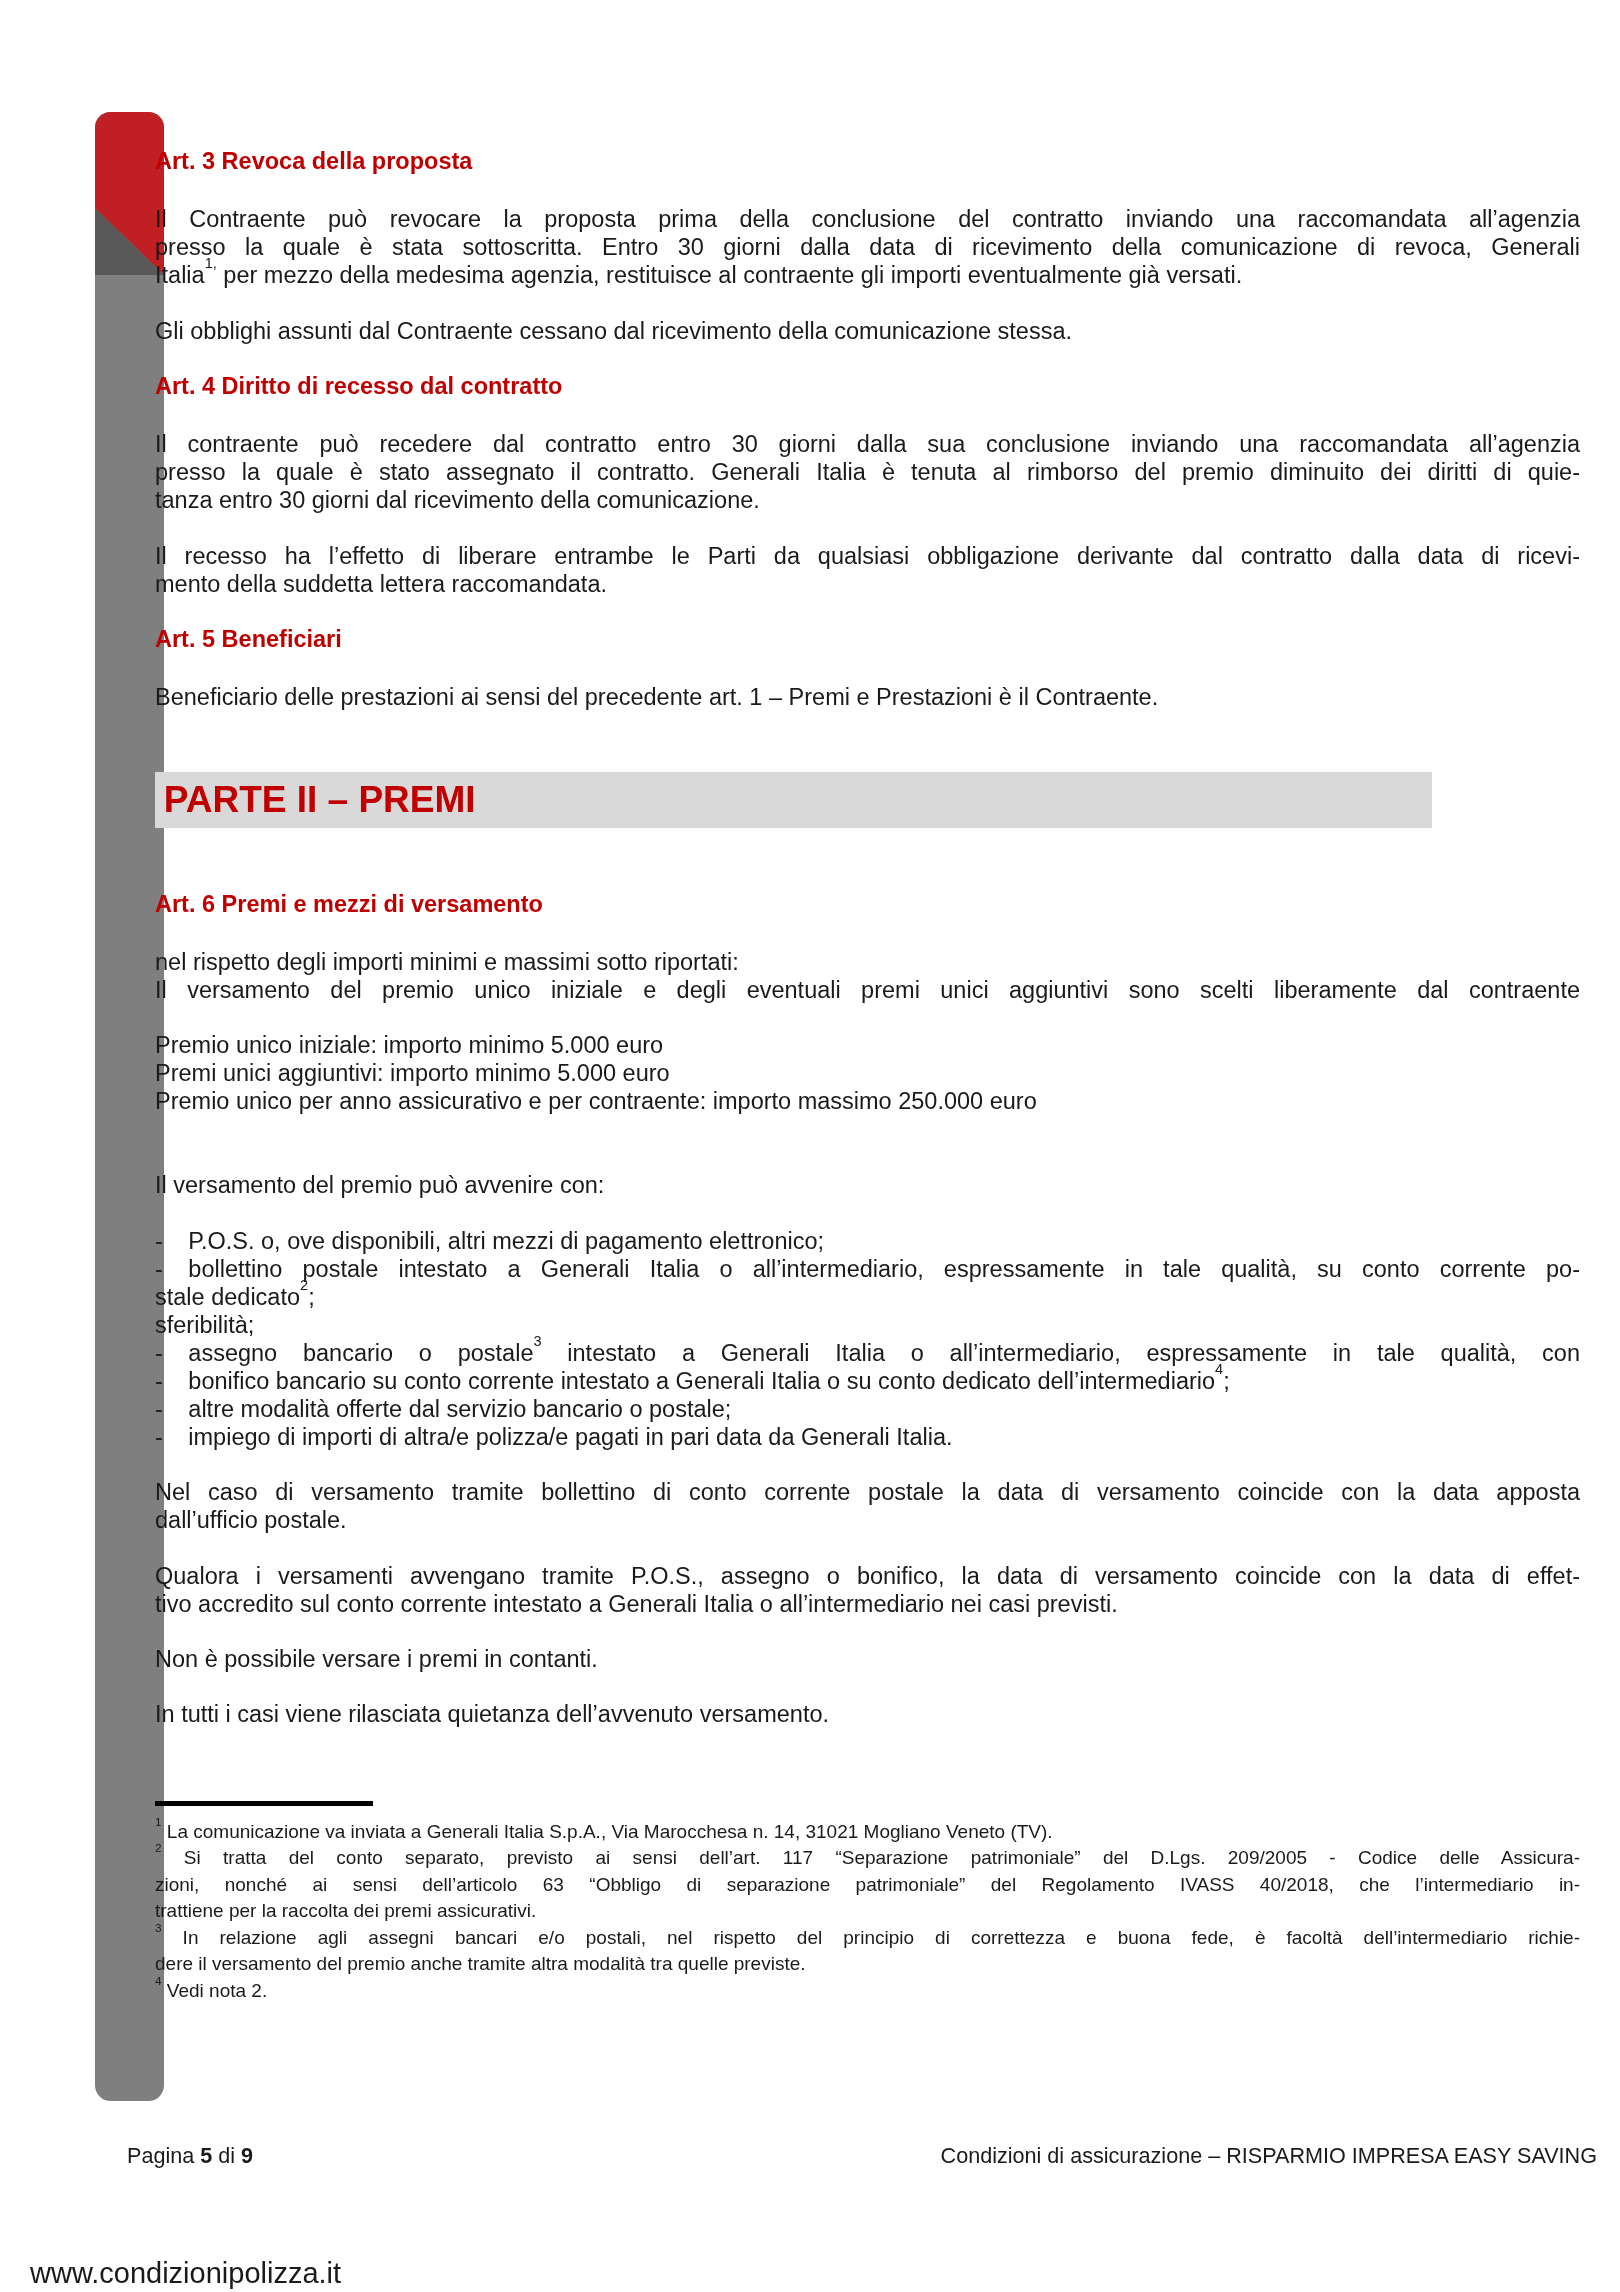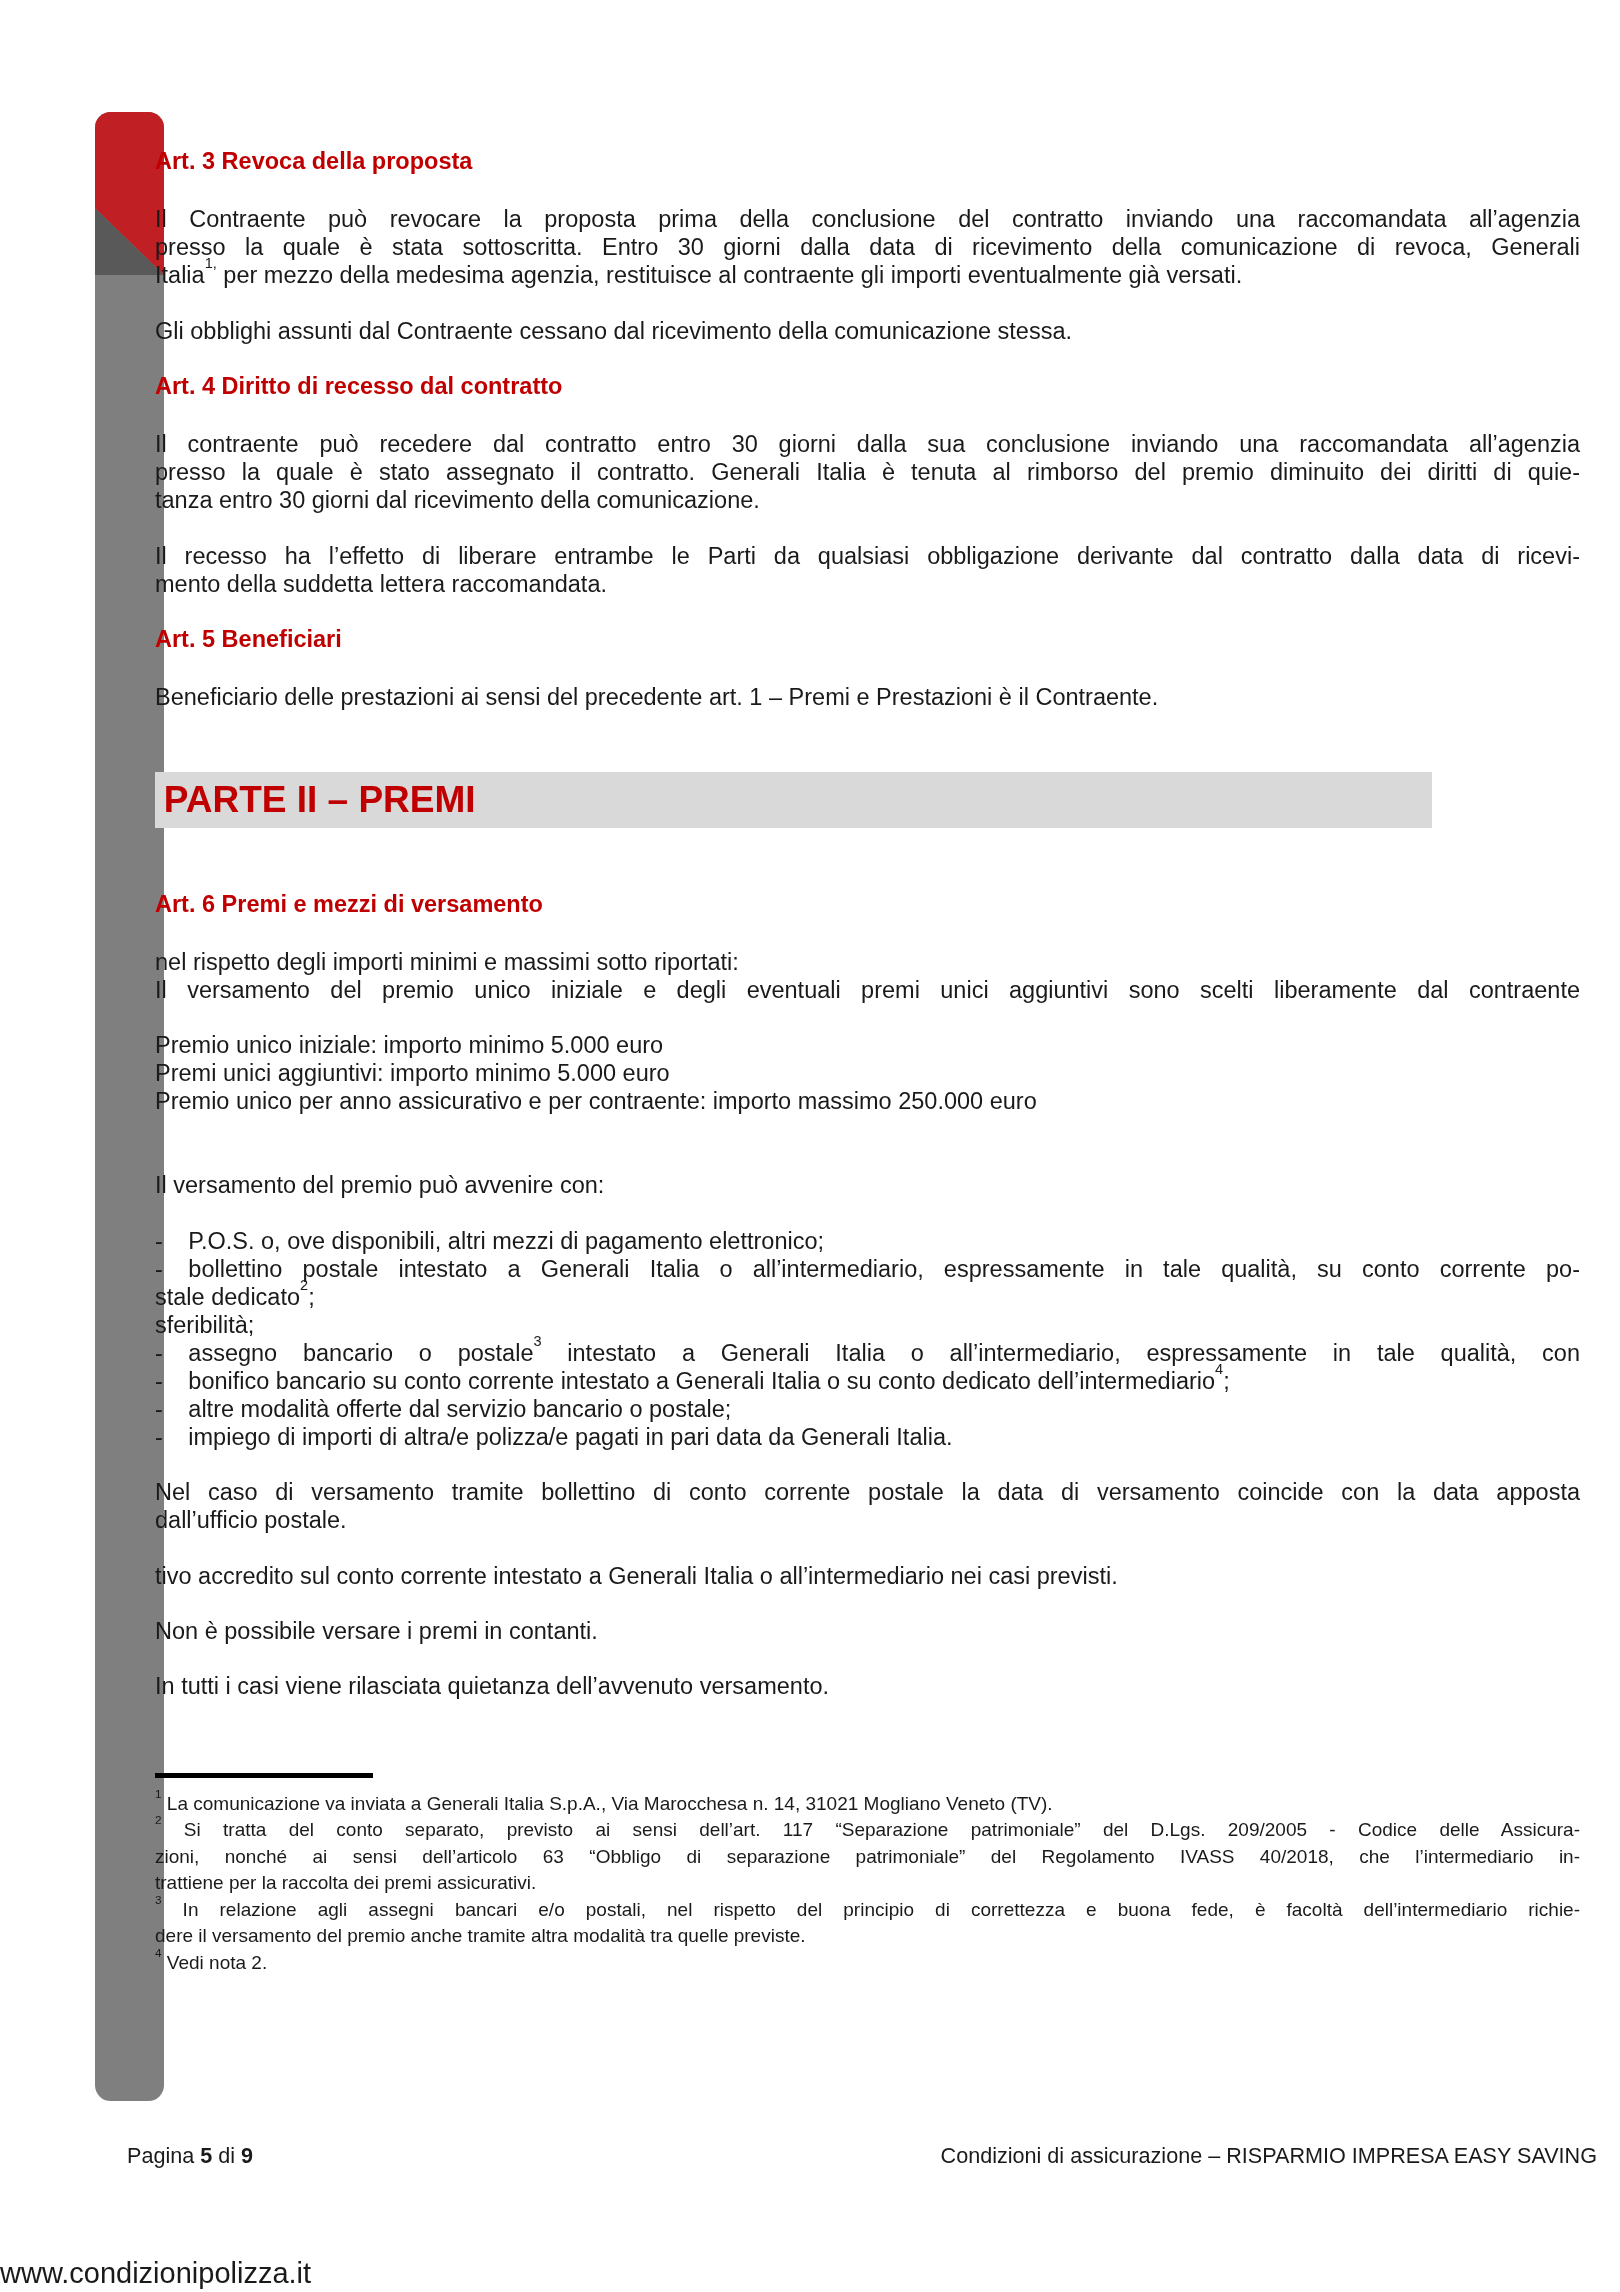--- a/index.html
+++ b/index.html
@@ -30,21 +30,21 @@
   .b-footnotes .ln{min-height:26.5px;}
   .fn-rule{width:218px;height:4.9px;background:#000;margin-bottom:12.7px;}
   .ln{min-height:28px;}
   .ln.j{text-align:justify;text-align-last:justify;}
   .tab{display:inline-block;width:25.5px;}
   sup{font-size:0.62em;line-height:0;position:relative;top:-0.42em;}
   
   .footer{position:absolute;left:127px;top:2142px;width:1470px;
     display:flex;justify-content:space-between;font-size:21.6px;line-height:27.4px;}
   .footer b{font-weight:700;}
-  .watermark{position:absolute;left:0;top:2257px;font-size:29px;color:#1a1a1a;}
+  .watermark{position:absolute;left:0;top:2257px;font-size:29px;color:#1a1a1a;padding-left:30px;}
 </style>
 </head>
 <body>
 
 <div class="page">
 
   <div class="sidebar">
     <div class="sidebar-red"></div>
     <div class="sidebar-dark"></div>
   </div>
@@ -95,20 +95,21 @@
         <div class="ln j">-<span class="tab"></span>assegno bancario o postale<sup>3</sup> intestato a Generali Italia o all’intermediario, espressamente in tale qualità, con</div>
         <div class="ln">-<span class="tab"></span>bonifico bancario su conto corrente intestato a Generali Italia o su conto dedicato dell’intermediario<sup>4</sup>;</div>
         <div class="ln">-<span class="tab"></span>altre modalità offerte dal servizio bancario o postale;</div>
         <div class="ln">-<span class="tab"></span>impiego di importi di altra/e polizza/e pagati in pari data da Generali Italia.</div>
       </div>
       <div class="b-para">
         <div class="ln j">Nel caso di versamento tramite bollettino di conto corrente postale la data di versamento coincide con la data apposta</div>
         <div class="ln">dall’ufficio postale.</div>
       </div>
       <div class="b-para">
+        <div class="ln j">Qualora i versamenti avvengano tramite P.O.S., assegno o bonifico, la data di versamento coincide con la data di effet-</div>
         <div class="ln">tivo accredito sul conto corrente intestato a Generali Italia o all’intermediario nei casi previsti.</div>
       </div>
       <div class="b-para">
         <div class="ln">Non è possibile versare i premi in contanti.</div>
       </div>
       <div class="b-para">
         <div class="ln">In tutti i casi viene rilasciata quietanza dell’avvenuto versamento.</div>
       </div>
       <div class="b-footnotes">
         <div class="fn-rule"></div>

